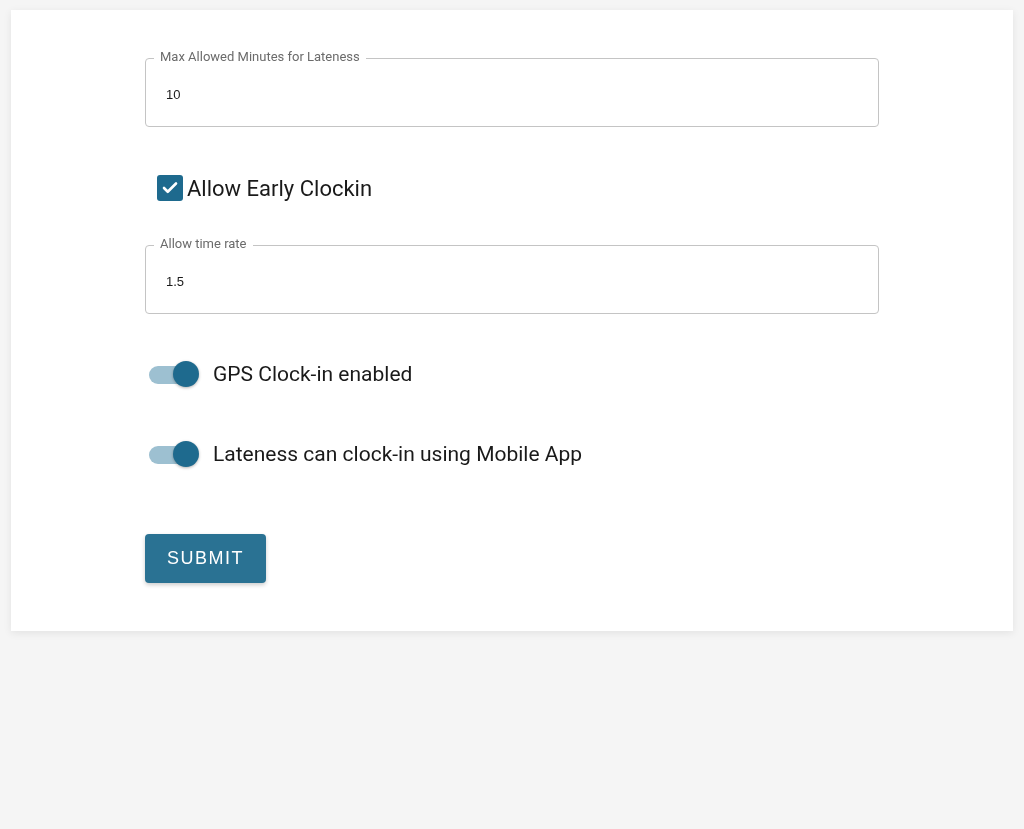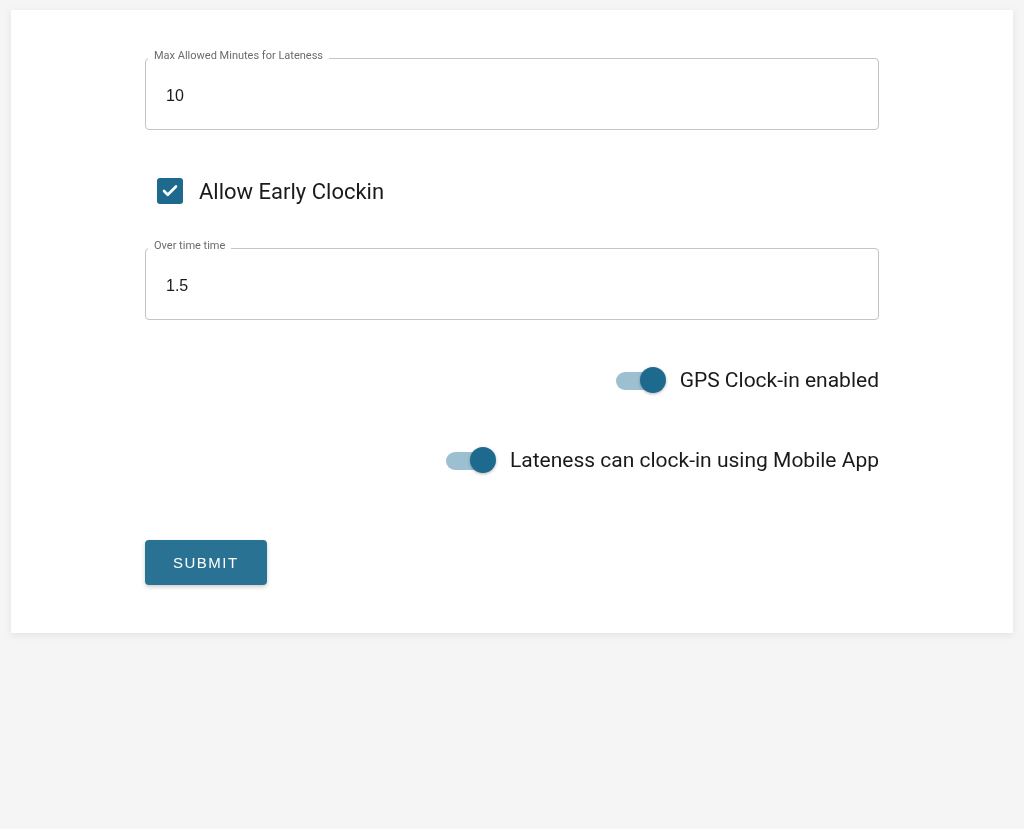--- a/index.html
+++ b/index.html
@@ -26,40 +26,40 @@
       margin-bottom: 48px;
     }
     .field-wrapper {
       position: relative;
       border: 1px solid #c4c4c4;
       border-radius: 4px;
     }
     .field-label {
       position: absolute;
       top: -10px;
-      left: 2px;
+      left: 8px;
       background: #fff;
       padding: 0 6px;
-      font-size: 11px;
+      font-size: 13px;
       color: #6b6b6b;
     }
     .text-input {
       width: 100%;
       border: none;
       outline: none;
       padding: 28px 20px 24px 20px;
-      font-size: 16px;
+      font-size: 13px;
       color: #1a1a1a;
       background: transparent;
       border-radius: 4px;
     }
     .checkbox-row {
       display: flex;
       align-items: center;
-      gap: 16px;
+      gap: 4px;
       margin-bottom: 44px;
       padding-left: 12px;
     }
     .checkbox {
       width: 26px;
       height: 26px;
       background: #1e6a8e;
       border-radius: 3px;
       display: flex;
       align-items: center;
@@ -74,21 +74,20 @@
     .checkbox-label {
       font-size: 22px;
       color: #1a1a1a;
     }
     .toggle-row {
       display: flex;
       align-items: center;
       gap: 14px;
       margin-bottom: 56px;
       padding-left: 4px;
-      justify-content: flex-end;
     }
     .toggle {
       position: relative;
       width: 50px;
       height: 20px;
       cursor: pointer;
       flex-shrink: 0;
     }
     .toggle-track {
       position: absolute;
@@ -110,22 +109,22 @@
       box-shadow: 0 1px 3px rgba(0,0,0,0.3);
     }
     .toggle-label {
       font-size: 21px;
       color: #1a1a1a;
     }
     .submit-btn {
       background: #2a7293;
       color: #fff;
       border: none;
-      padding: 14px 28px;
-      font-size: 15px;
+      padding: 14px 22px;
+      font-size: 18px;
       letter-spacing: 1.5px;
       border-radius: 4px;
       cursor: pointer;
       box-shadow: 0 2px 4px rgba(0,0,0,0.2);
       margin-top: 12px;
     }
   </style>
 </head>
 <body>
 
@@ -142,21 +141,21 @@
     <div class="checkbox">
       <svg viewBox="0 0 24 24" fill="none" stroke="#fff" stroke-width="3.5" stroke-linecap="round" stroke-linejoin="round">
         <polyline points="20 6 9 17 4 12"></polyline>
       </svg>
     </div>
     <span class="checkbox-label">Allow Early Clockin</span>
   </div>
 
   <div class="form-group">
     <div class="field-wrapper">
-      <label class="field-label">Over time time</label>
+      <label class="field-label">Allow time rate</label>
       <input type="text" class="text-input" value="1.5" style="">
     </div>
   </div>
 
   <div class="toggle-row">
     <div class="toggle">
       <div class="toggle-track"></div>
       <div class="toggle-thumb"></div>
     </div>
     <span class="toggle-label">GPS Clock-in enabled</span>

